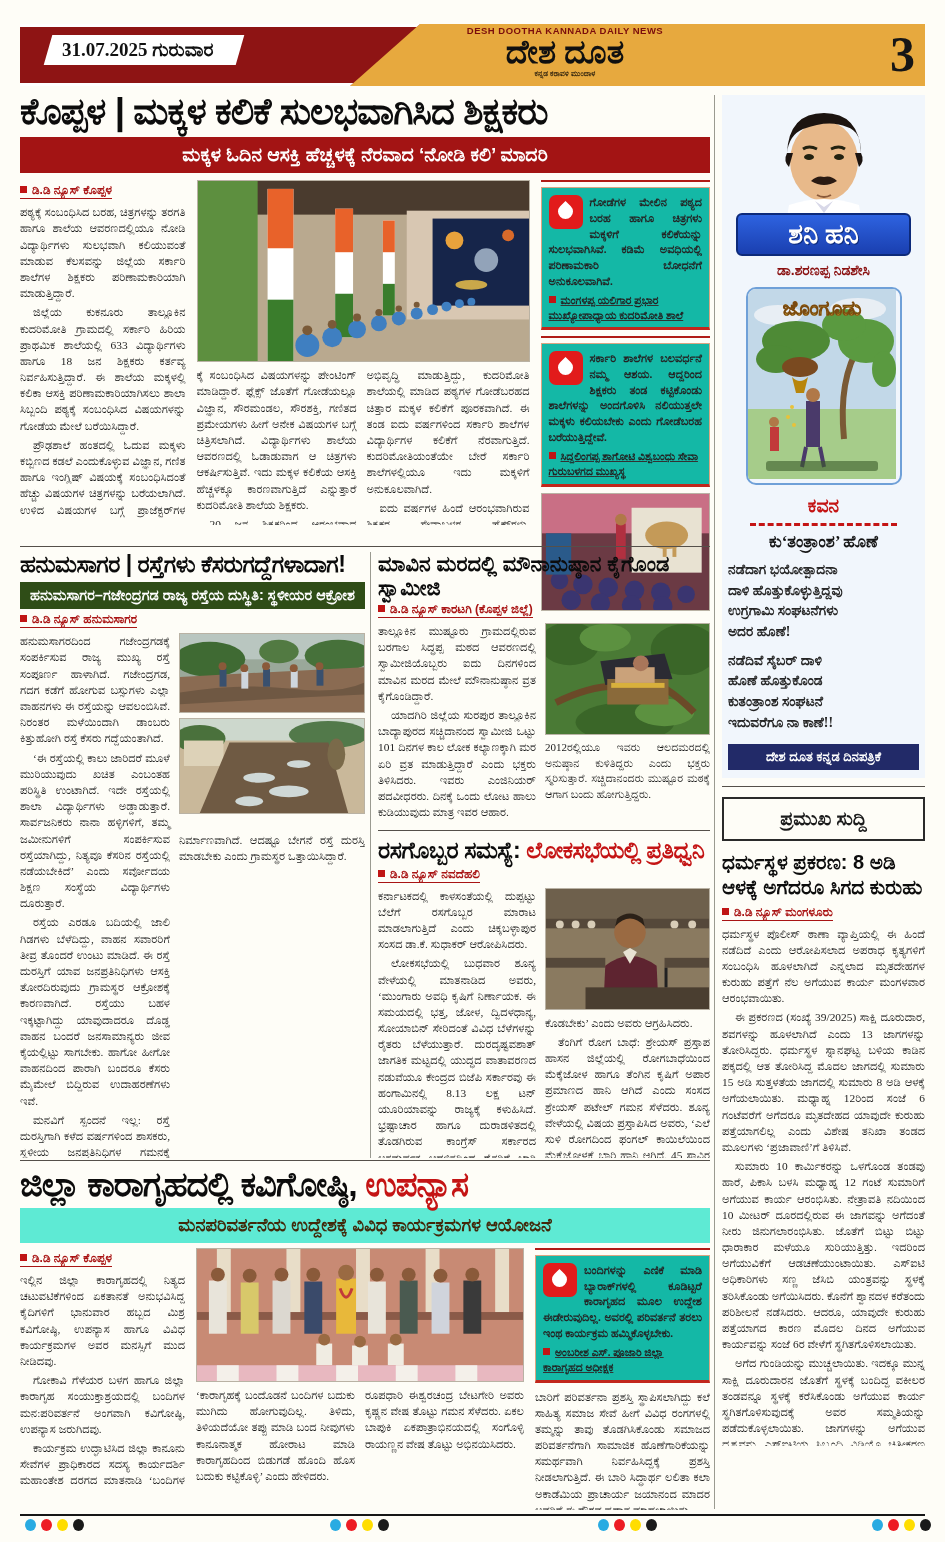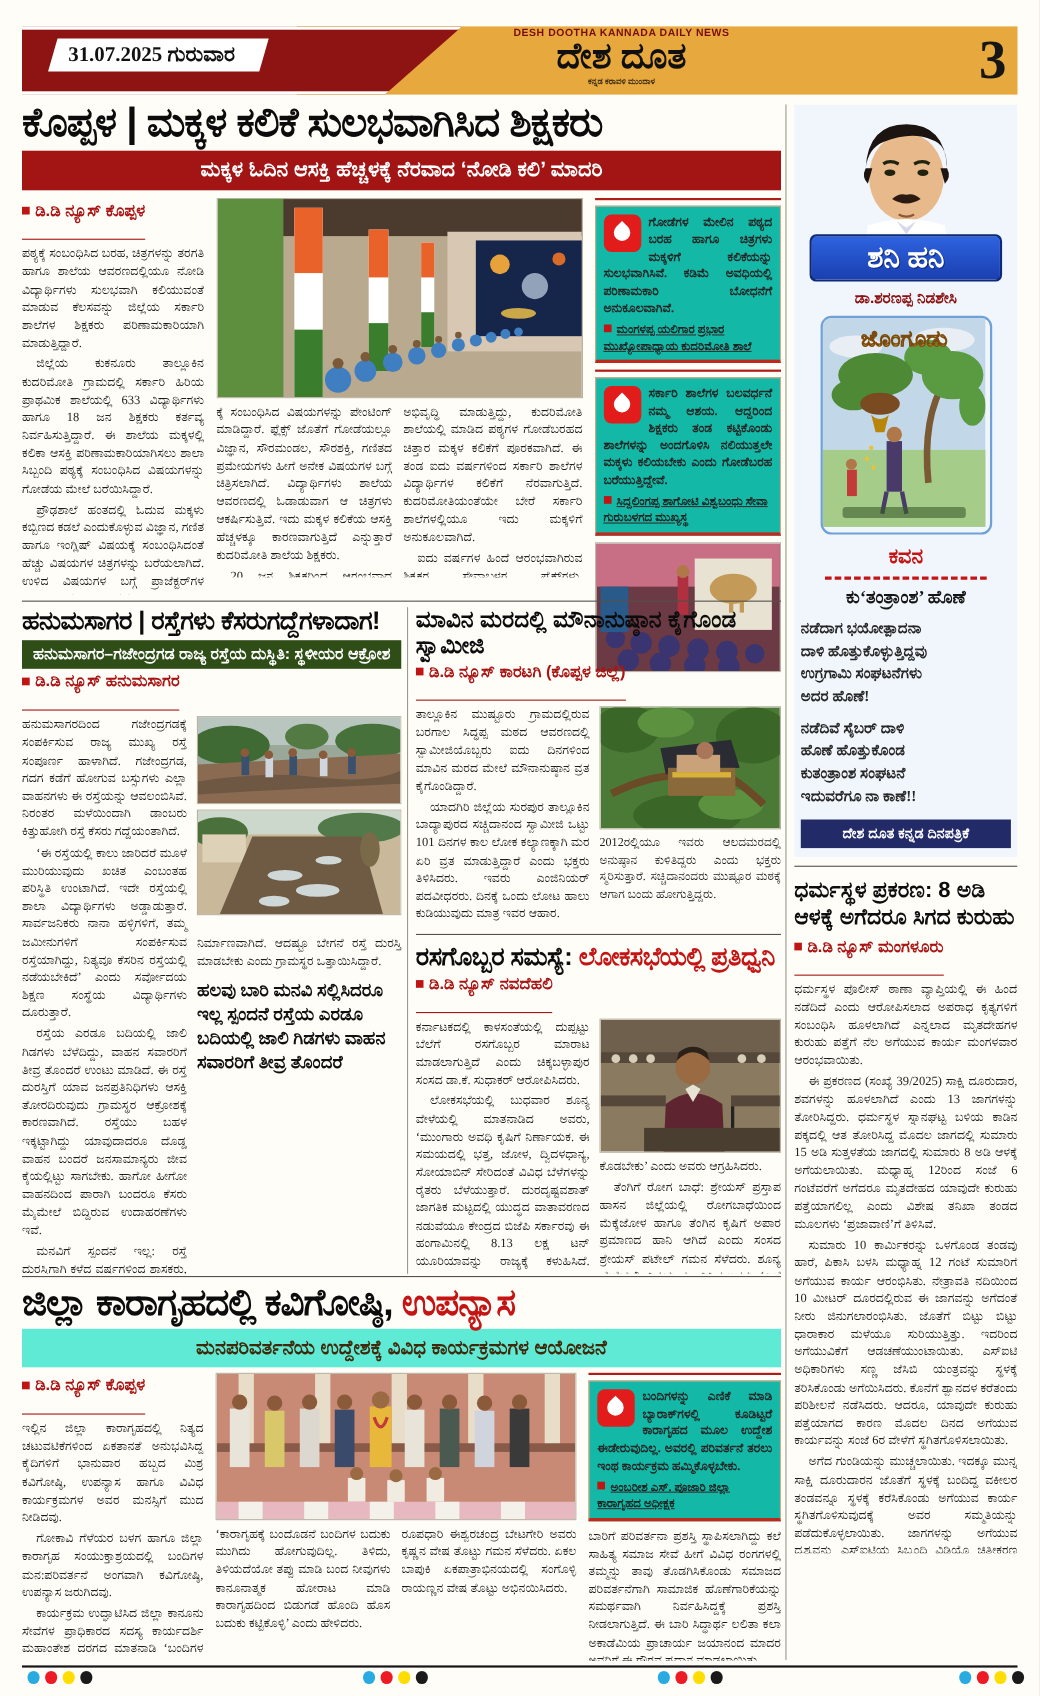--- a/index.html
+++ b/index.html
@@ -20,22 +20,22 @@
   .mast-center{position:absolute;left:380px;top:1px;width:330px;text-align:center;}
   .mast-eng{font-size:9.5px;font-weight:bold;color:#7a0c0c;letter-spacing:.5px;}
   .mast-kn{font-size:33px;font-weight:bold;color:#101010;line-height:1.0;font-family:"Liberation Serif",serif;}
   .mast-tag{font-size:7.5px;color:#3a2a10;font-weight:bold;}
   .pageno{position:absolute;right:10px;top:0px;font-family:"Liberation Serif",serif;
           font-size:50px;font-weight:bold;color:#161616;line-height:60px;}
   
   .bt{font-size:11.4px;line-height:1.42;text-align:justify;color:#1c1c1c;font-family:"Liberation Serif",serif;}
   .bt p{margin:0 0 3px 0;text-indent:13px;}
   .bt p:first-child{text-indent:0;}
-  .byline{display:inline-block;color:#a91414;font-weight:bold;font-size:15px;
-          border-bottom:1px solid #a91414;padding-bottom:17px;margin:3px 0 5px 0;}
+  .byline{display:inline-block;color:#a91414;font-weight:bold;font-size:12px;
+          border-bottom:1px solid #a91414;padding-bottom:1px;margin:3px 0 5px 0;}
   .sq{display:inline-block;width:7px;height:7px;background:#c01515;margin-right:5px;vertical-align:1px;}
   .h-xl{font-size:37px;font-weight:bold;color:#0c0c0c;line-height:1.06;letter-spacing:-1px;}
   .h-l{font-size:23px;font-weight:bold;color:#0c0c0c;line-height:1.1;letter-spacing:-.5px;}
   .h-m{font-size:21px;font-weight:bold;color:#0c0c0c;line-height:1.12;}
   .red{color:#c41414;}
   .rband{background:#a31414;color:#fff;font-weight:bold;font-size:19px;text-align:center;padding:7px 2px;margin-top:6px;}
   .gband{background:#2f4d17;color:#fff;font-weight:bold;font-size:14.5px;text-align:center;padding:5px 2px;margin-top:5px;}
   .goldband{background:#5eead4;color:#42280a;font-weight:bold;font-size:18px;text-align:center;padding:7px 2px;margin-top:6px;}
   .vrule{width:1px;background:#9a9a90;}
   .hrule{height:0;border-top:1.5px solid #55504a;}
@@ -255,21 +255,20 @@
                 <ellipse cx="110" cy="74" rx="20" ry="6"></ellipse>
               <ellipse cx="70" cy="84" rx="14" ry="5"></ellipse>
                 <ellipse cx="120" cy="46" rx="12" ry="4"></ellipse>
               </g>
             <ellipse cx="158" cy="36" rx="9" ry="16" fill="#7a6a4a"></ellipse>
           </svg>
         </div>
         <div class="bt" style="margin-top:18px;">
             <p>ನಿರ್ಮಾಣವಾಗಿದೆ. ಆದಷ್ಟೂ ಬೇಗನೆ ರಸ್ತೆ ದುರಸ್ತಿ ಮಾಡಬೇಕು ಎಂದು ಗ್ರಾಮಸ್ಥರ ಒತ್ತಾಯಿಸಿದ್ದಾರೆ.</p>
           </div>
-        <div class="pullq">ಹಲವು ಬಾರಿ ಮನವಿ ಸಲ್ಲಿಸಿದರೂ ಇಲ್ಲ ಸ್ಪಂದನೆ ರಸ್ತೆಯ ಎರಡೂ ಬದಿಯಲ್ಲಿ ಜಾಲಿ ಗಿಡಗಳು ವಾಹನ ಸವಾರರಿಗೆ ತೀವ್ರ ತೊಂದರೆ</div>
       </div>
     </div>
 
   </div>
 
   <div class="abs vrule" style="top:552px;left:370px;height:606px;"></div>
 
   <div class="abs clip" style="top:552px;left:378px;width:332px;height:606px;">
 
     <div>
@@ -417,20 +416,21 @@
 ದಾಳಿ ಹೊತ್ತುಕೊಳ್ಳುತ್ತಿದ್ದವು
 ಉಗ್ರಗಾಮಿ ಸಂಘಟನೆಗಳು
 ಅದರ ಹೊಣೆ!</div>
       <div class="stanza" style="white-space:pre-line;">ನಡೆದಿವೆ ಸೈಬರ್ ದಾಳಿ
 ಹೊಣೆ ಹೊತ್ತುಕೊಂಡ
 ಕುತಂತ್ರಾಂಶ ಸಂಘಟನೆ
 ಇದುವರೆಗೂ ನಾ ಕಾಣೆ!!</div>
       <div class="navybox">ದೇಶ ದೂತ ಕನ್ನಡ ದಿನಪತ್ರಿಕೆ</div>
     </div>
     <hr style="border:none;border-top:1.5px solid #55504a;margin:8px 0 0 0;">
+    <div class="pramukha">ಪ್ರಮುಖ ಸುದ್ದಿ</div>
     <div class="sb-head">ಧರ್ಮಸ್ಥಳ ಪ್ರಕರಣ: 8 ಅಡಿ ಆಳಕ್ಕೆ ಅಗೆದರೂ ಸಿಗದ ಕುರುಹು</div>
     <div style="margin-top:2px;"><span class="byline"><span class="sq"></span><span>ಡಿ.ಡಿ ನ್ಯೂಸ್ ಮಂಗಳೂರು</span></span></div>
     <div class="bt clip" style="height:520px;">
         <p>ಧರ್ಮಸ್ಥಳ ಪೊಲೀಸ್ ಠಾಣಾ ವ್ಯಾಪ್ತಿಯಲ್ಲಿ ಈ ಹಿಂದೆ ನಡೆದಿದೆ ಎಂದು ಆರೋಪಿಸಲಾದ ಅಪರಾಧ ಕೃತ್ಯಗಳಿಗೆ ಸಂಬಂಧಿಸಿ ಹೂಳಲಾಗಿದೆ ಎನ್ನಲಾದ ಮೃತದೇಹಗಳ ಕುರುಹು ಪತ್ತೆಗೆ ನೆಲ ಅಗೆಯುವ ಕಾರ್ಯ ಮಂಗಳವಾರ ಆರಂಭವಾಯಿತು.</p>
         <p>ಈ ಪ್ರಕರಣದ (ಸಂಖ್ಯೆ 39/2025) ಸಾಕ್ಷಿ ದೂರುದಾರ, ಶವಗಳನ್ನು ಹೂಳಲಾಗಿದೆ ಎಂದು 13 ಜಾಗಗಳನ್ನು ತೋರಿಸಿದ್ದರು. ಧರ್ಮಸ್ಥಳ ಸ್ನಾನಘಟ್ಟ ಬಳಿಯ ಕಾಡಿನ ಪಕ್ಕದಲ್ಲಿ ಆತ ತೋರಿಸಿದ್ದ ಮೊದಲ ಜಾಗದಲ್ಲಿ ಸುಮಾರು 15 ಅಡಿ ಸುತ್ತಳತೆಯ ಜಾಗದಲ್ಲಿ ಸುಮಾರು 8 ಅಡಿ ಆಳಕ್ಕೆ ಅಗೆಯಲಾಯಿತು. ಮಧ್ಯಾಹ್ನ 12ರಿಂದ ಸಂಜೆ 6 ಗಂಟೆವರೆಗೆ ಅಗೆದರೂ ಮೃತದೇಹದ ಯಾವುದೇ ಕುರುಹು ಪತ್ತೆಯಾಗಲಿಲ್ಲ ಎಂದು ವಿಶೇಷ ತನಿಖಾ ತಂಡದ ಮೂಲಗಳು ‘ಪ್ರಜಾವಾಣಿ’ಗೆ ತಿಳಿಸಿವೆ.</p>
         <p>ಸುಮಾರು 10 ಕಾರ್ಮಿಕರನ್ನು ಒಳಗೊಂಡ ತಂಡವು ಹಾರೆ, ಪಿಕಾಸಿ ಬಳಸಿ ಮಧ್ಯಾಹ್ನ 12 ಗಂಟೆ ಸುಮಾರಿಗೆ ಅಗೆಯುವ ಕಾರ್ಯ ಆರಂಭಿಸಿತು. ನೇತ್ರಾವತಿ ನದಿಯಿಂದ 10 ಮೀಟರ್ ದೂರದಲ್ಲಿರುವ ಈ ಜಾಗವನ್ನು ಅಗೆದಂತೆ ನೀರು ಜಿನುಗಲಾರಂಭಿಸಿತು. ಜೊತೆಗೆ ಬಿಟ್ಟು ಬಿಟ್ಟು ಧಾರಾಕಾರ ಮಳೆಯೂ ಸುರಿಯುತ್ತಿತ್ತು. ಇದರಿಂದ ಅಗೆಯುವಿಕೆಗೆ ಆಡಚಣೆಯುಂಟಾಯಿತು. ಎಸ್‌ಐಟಿ ಅಧಿಕಾರಿಗಳು ಸಣ್ಣ ಜೆಸಿಬಿ ಯಂತ್ರವನ್ನು ಸ್ಥಳಕ್ಕೆ ತರಿಸಿಕೊಂಡು ಅಗೆಯಿಸಿದರು. ಕೊನೆಗೆ ಶ್ವಾನದಳ ಕರೆತಂದು ಪರಿಶೀಲನೆ ನಡೆಸಿದರು. ಆದರೂ, ಯಾವುದೇ ಕುರುಹು ಪತ್ತೆಯಾಗದ ಕಾರಣ ಮೊದಲ ದಿನದ ಅಗೆಯುವ ಕಾರ್ಯವನ್ನು ಸಂಜೆ 6ರ ವೇಳೆಗೆ ಸ್ಥಗಿತಗೊಳಿಸಲಾಯಿತು.</p>
         <p>ಅಗೆದ ಗುಂಡಿಯನ್ನು ಮುಚ್ಚಲಾಯಿತು. ಇದಕ್ಕೂ ಮುನ್ನ ಸಾಕ್ಷಿ ದೂರುದಾರನ ಜೊತೆಗೆ ಸ್ಥಳಕ್ಕೆ ಬಂದಿದ್ದ ವಕೀಲರ ತಂಡವನ್ನೂ ಸ್ಥಳಕ್ಕೆ ಕರೆಸಿಕೊಂಡು ಅಗೆಯುವ ಕಾರ್ಯ ಸ್ಥಗಿತಗೊಳಿಸುವುದಕ್ಕೆ ಅವರ ಸಮ್ಮತಿಯನ್ನು ಪಡೆದುಕೊಳ್ಳಲಾಯಿತು. ಜಾಗಗಳನ್ನು ಅಗೆಯುವ ದೃಶ್ಯವನ್ನು ಎಸ್‌ಐಟಿಯ ಸಿಬ್ಬಂದಿ ವಿಡಿಯೊ ಚಿತ್ರೀಕರಣ ಮಾಡಿಕೊಂಡರು ಎಂದು ಎಸ್‌ಐಟಿ ಮೂಲಗಳು ತಿಳಿಸಿವೆ.</p>
       </div>
   </div>
 

